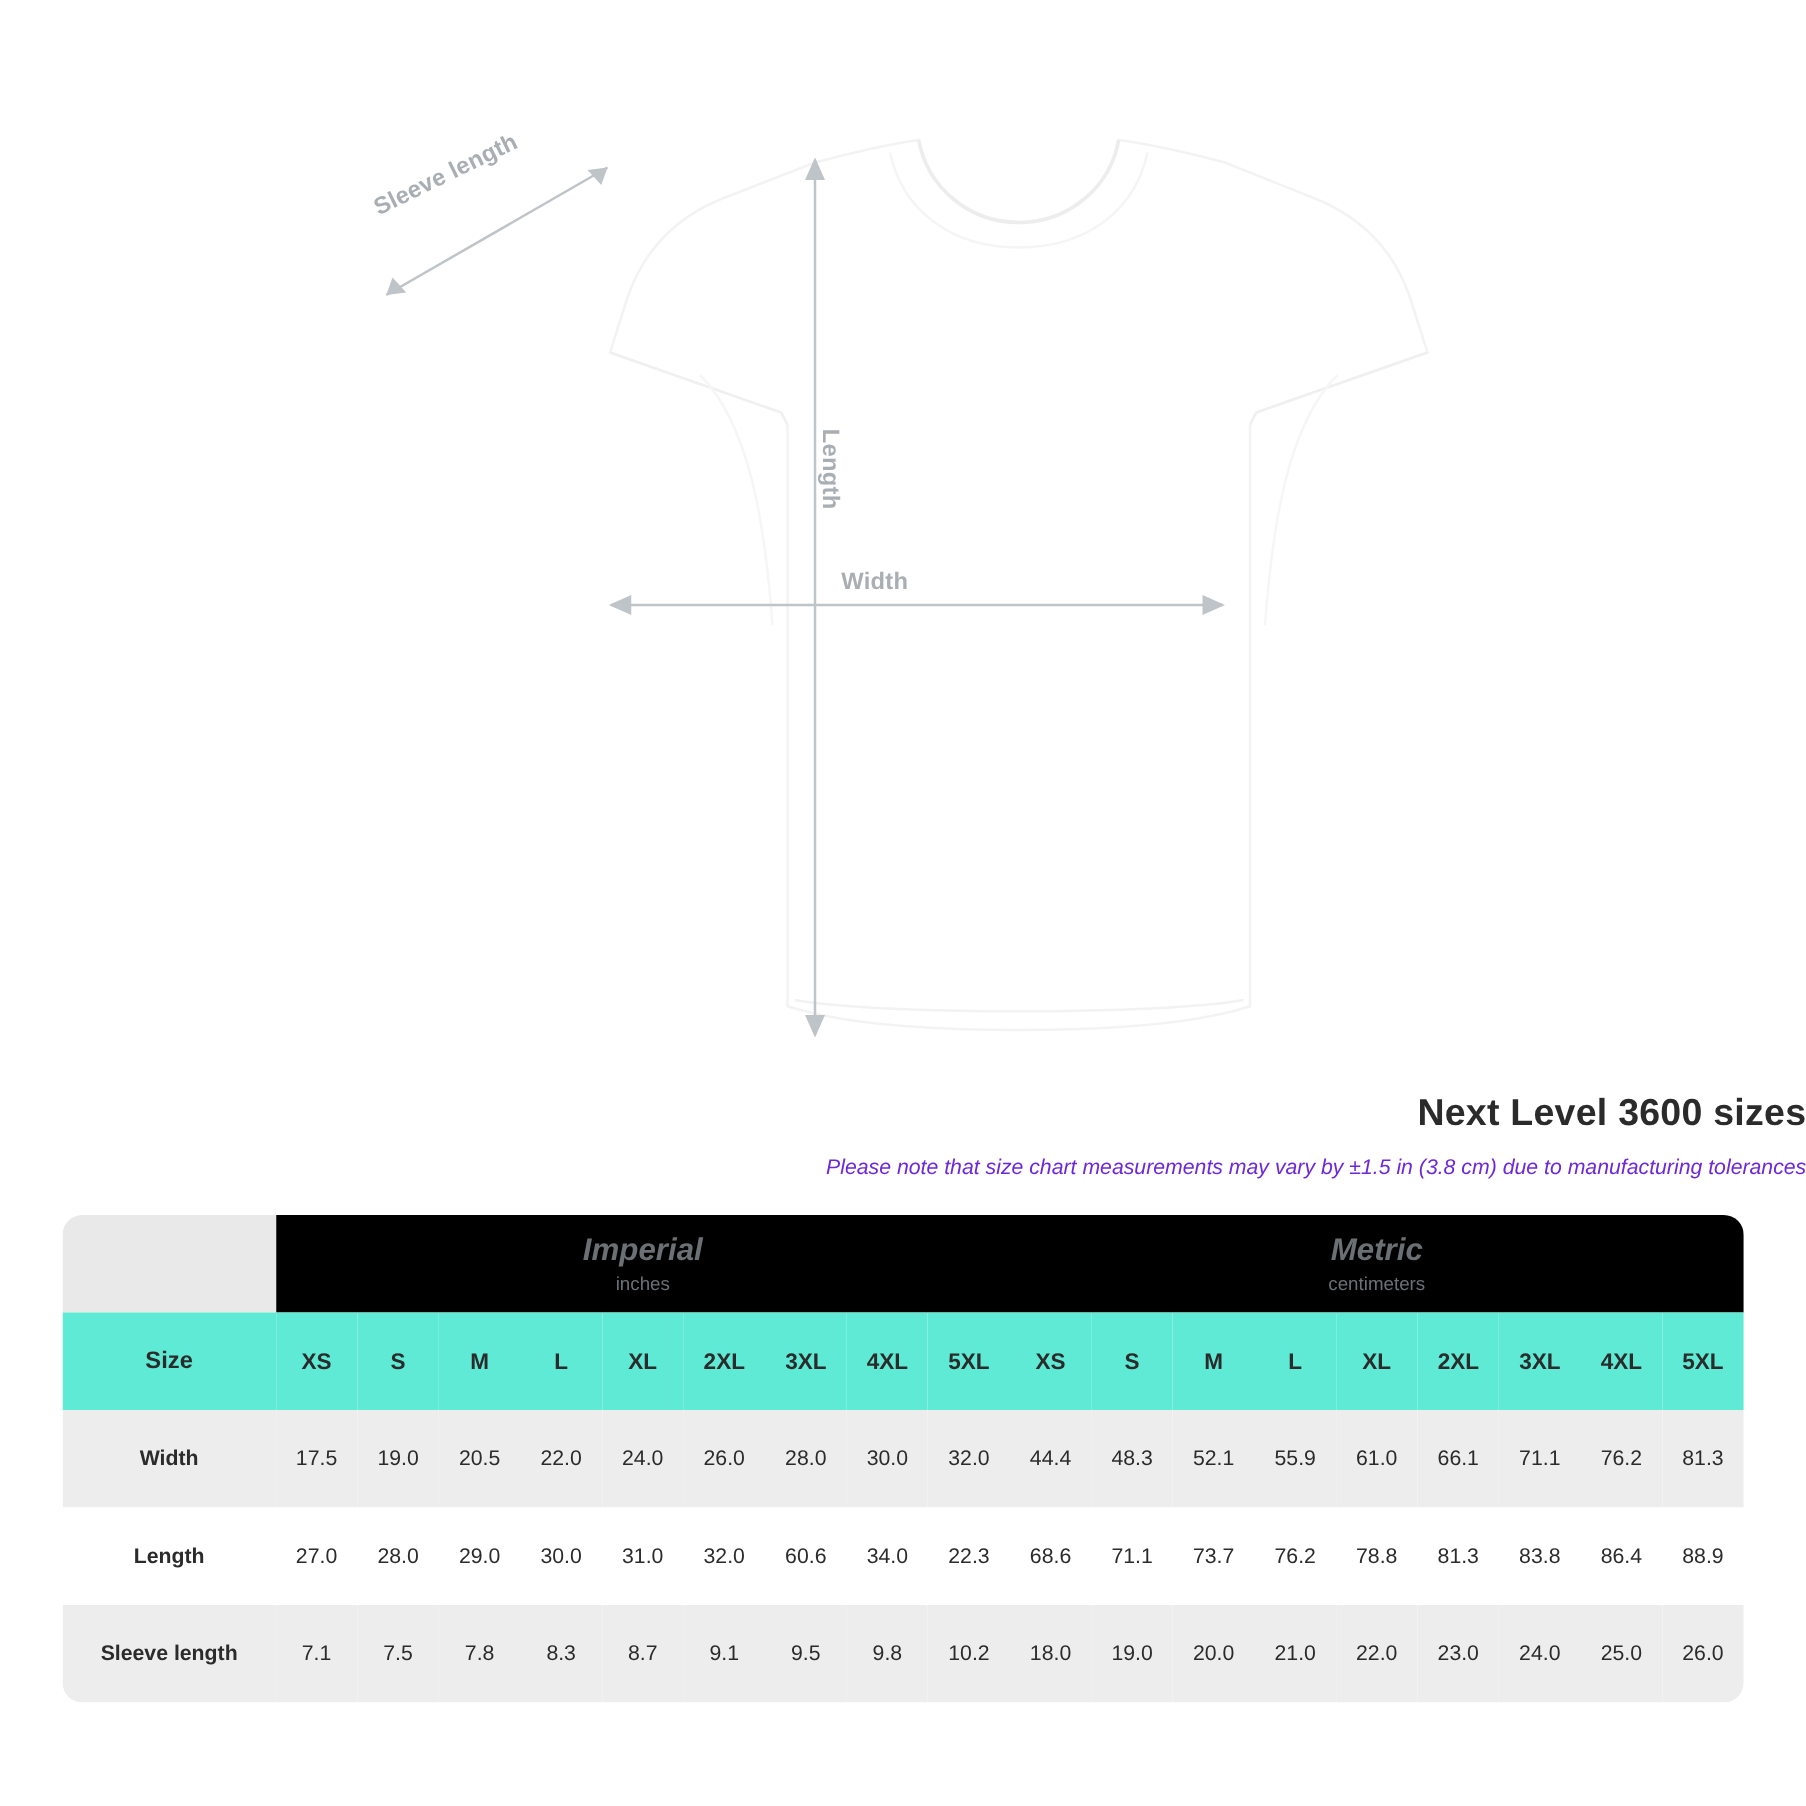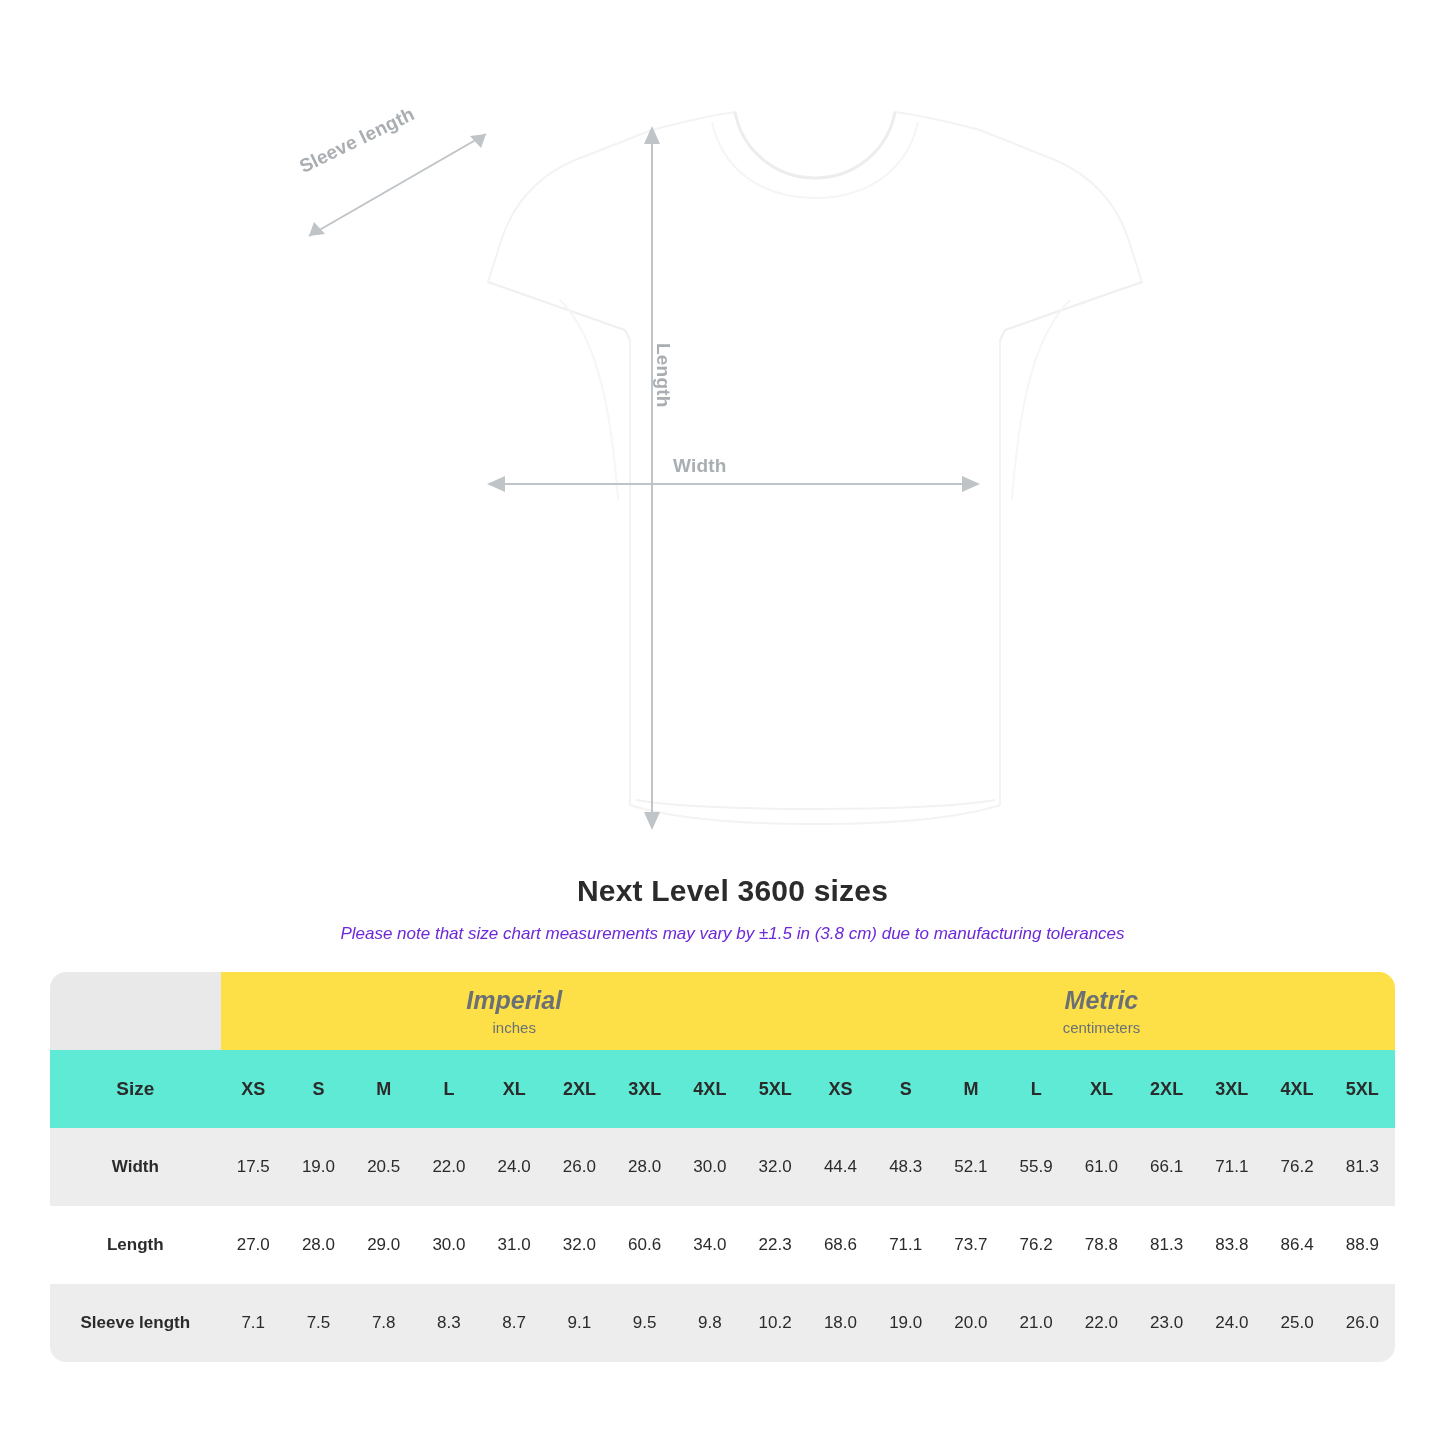--- a/index.html
+++ b/index.html
@@ -50,21 +50,21 @@
     writing-mode: vertical-rl;
     text-orientation: mixed;
   }
   .lbl-width {
     left: 673px;
     top: 455px;
   }
 
   
   .title-block {
-    text-align: center;
+    text-align: right;
     margin-top: 14px;
     padding-left: 20px;
   }
   .chart-title {
     font-size: 30px;
     font-weight: bold;
     color: #2b2b2b;
     margin: 0;
     letter-spacing: .2px;
   }
@@ -89,21 +89,21 @@
   table.size-chart th,
   table.size-chart td {
     text-align: center;
     font-size: 17px;
     color: #2b2b2b;
     padding: 0;
     height: 78px;
     border: none;
   }
   .unit-head {
-    background: #fde047;
+    background: #000000;
     height: 110px;
     vertical-align: middle;
   }
   .unit-head .unit-name {
     font-size: 25px;
     font-style: italic;
     font-weight: bold;
     color: #6b7075;
     line-height: 1.15;
   }

